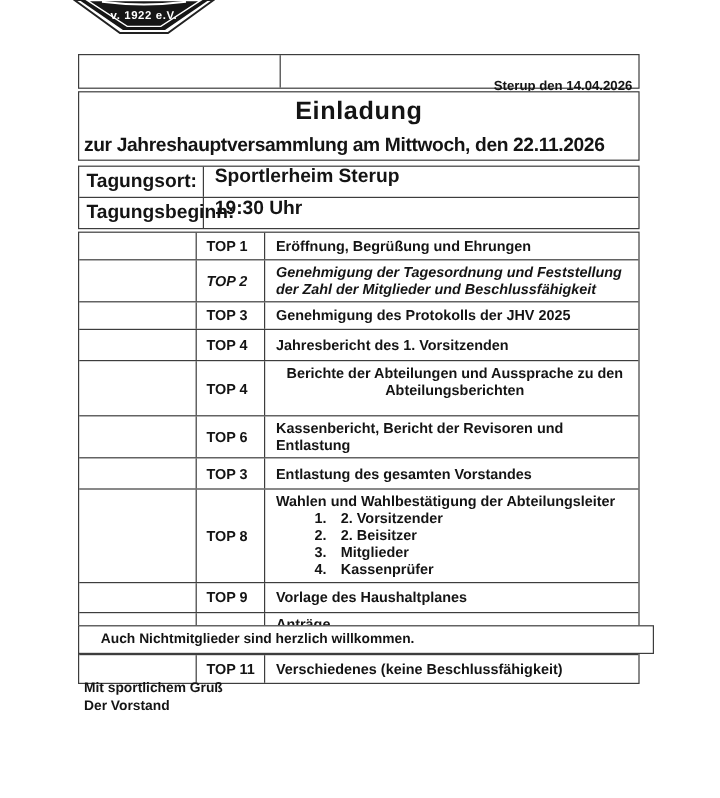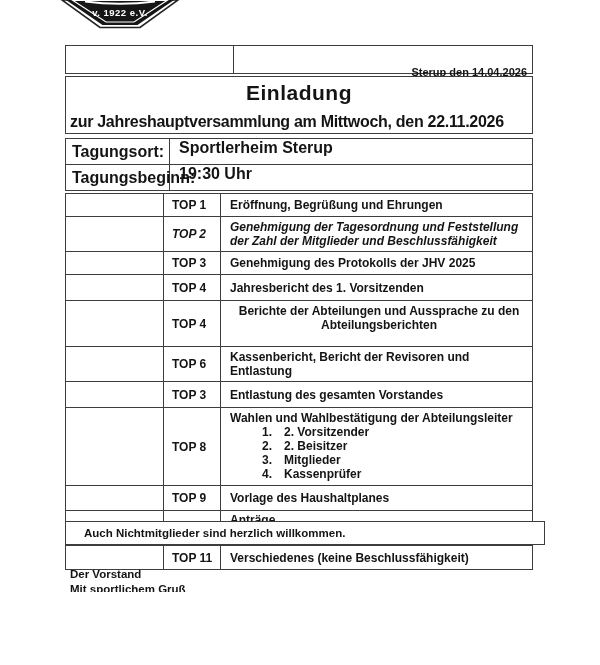--- a/index.html
+++ b/index.html
@@ -175,18 +175,18 @@
       <div class="cc">Verschiedenes (keine Beschlussfähigkeit)</div>
     </div>
 
   </div>
 
   <div class="docbox box-welcome">
     <span>Auch Nichtmitglieder sind herzlich willkommen.</span>
   </div>
 
   <div class="closing">
+    <div>Mit sportlichem Gruß</div>
     <div>Der Vorstand</div>
-    <div>Mit sportlichem Gruß</div>
     <div class="signature">gez. R. Schrader</div>
   </div>
 
 </div>
 
 </body></html>

